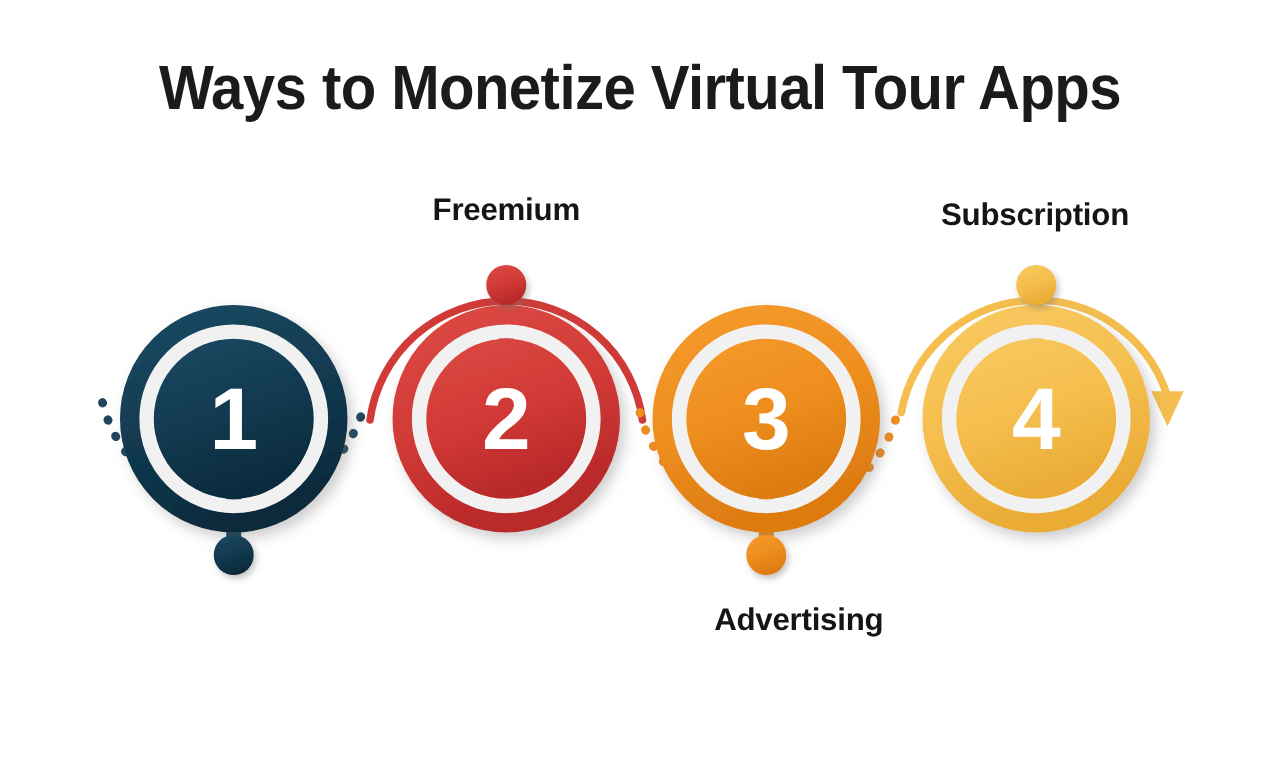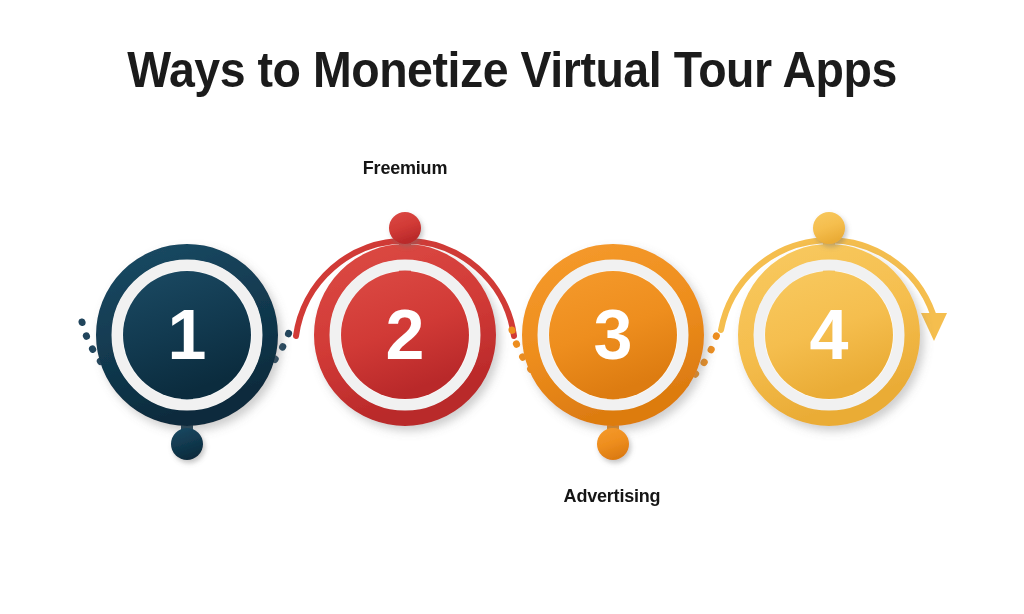--- a/index.html
+++ b/index.html
@@ -42,30 +42,30 @@
     left: 0;
     top: 0;
     width: 1024px;
     height: 614px;
   }
 
   
   .step-label {
     position: absolute;
     text-align: center;
-    font-size: 18px;
+    font-size: 25px;
     line-height: 32px;
     font-weight: bold;
     color: #151515;
     letter-spacing: -0.2px;
     white-space: pre-line;
   }
   .label-1 { left: 62px;  top: 478px; width: 250px; }
   .label-2 { left: 280px; top: 152px; width: 250px; }
-  .label-3 { left: 487px; top: 480px; width: 250px; }
+  .label-3 { left: 514px; top: 480px; width: 250px; }
   .label-4 { left: 703px; top: 156px; width: 250px; }
 </style>
 </head>
 <body>
 
 <div id="infographic">
 
   <div class="title">Ways to Monetize Virtual Tour Apps</div>
 
   <svg class="stage" viewBox="0 0 1024 614" xmlns="http://www.w3.org/2000/svg">
@@ -157,14 +157,15 @@
       <text x="829" y="335" text-anchor="middle" dominant-baseline="central" font-family="Liberation Sans, DejaVu Sans, sans-serif" font-size="70" font-weight="bold" fill="#ffffff">4</text>
       <circle cx="829" cy="228" r="16" fill="url(#gradYellow)" filter="url(#dotShadow)"></circle>
     </g>
   </svg>
 
 
   <div class="step-label label-2">Freemium</div>
 
   <div class="step-label label-3">Advertising</div>
 
+  <div class="step-label label-4">Subscription</div>
 
 </div>
 
 </body></html>

